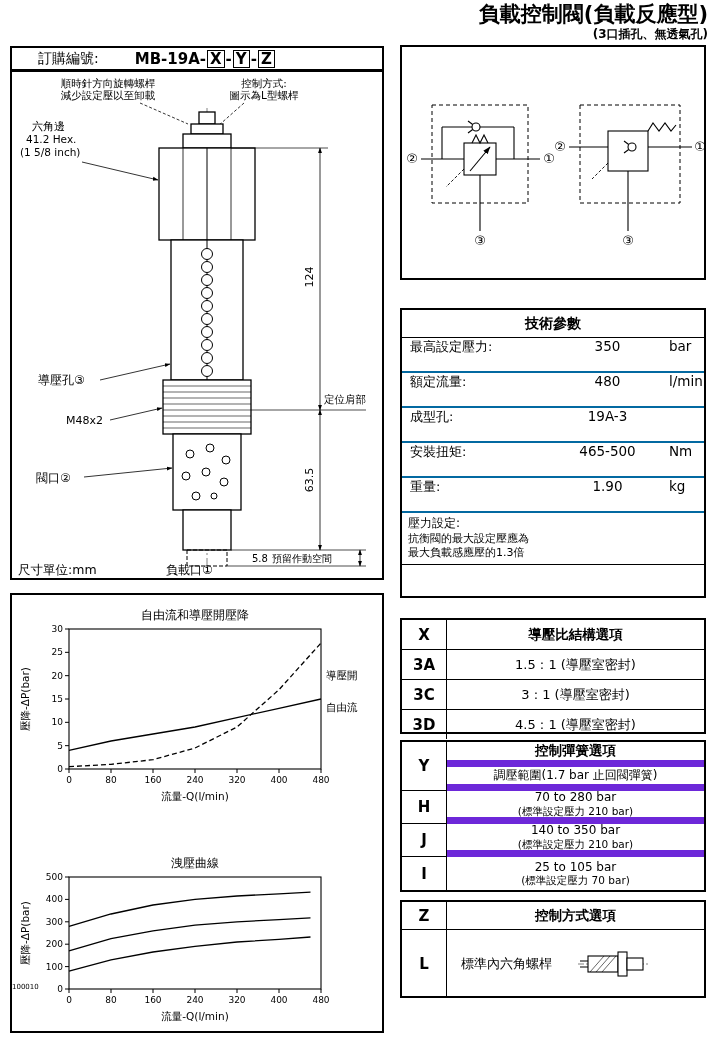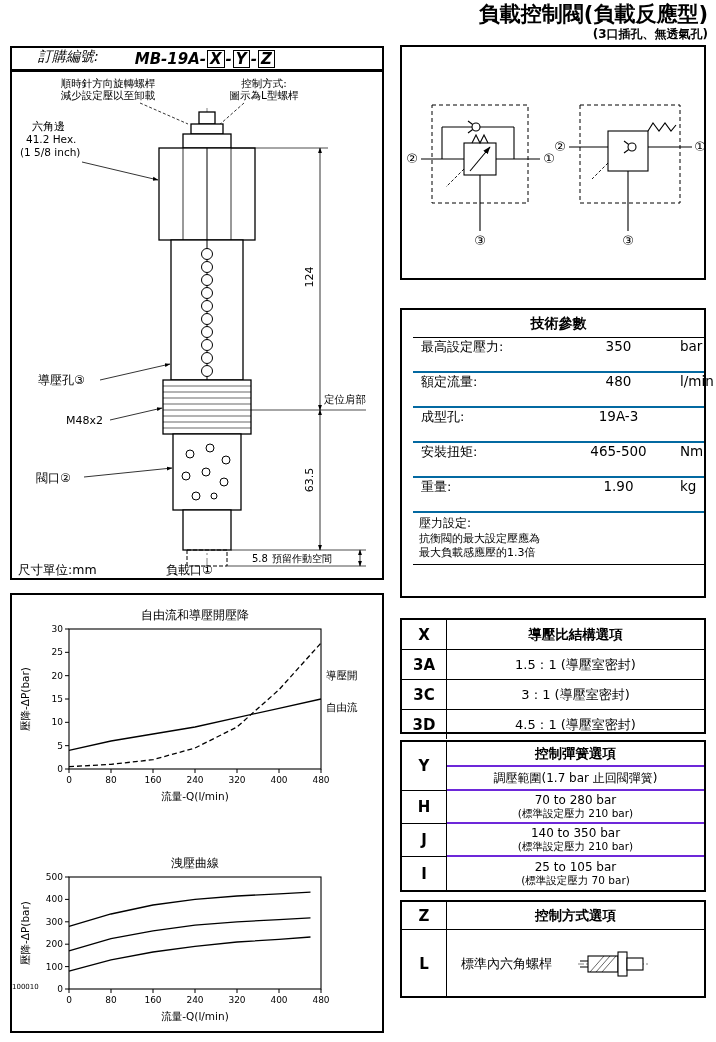--- a/index.html
+++ b/index.html
@@ -8,37 +8,37 @@
   .box{position:absolute;border:2px solid #000;box-sizing:border-box;background:#fff;}
   svg{font-family:inherit;display:block;}
   svg text{fill:#000;}
 
   
   .title-wrap{position:absolute;top:3px;right:8px;text-align:right;}
   .title-main{font-size:21px;font-weight:bold;line-height:1.1;}
   .title-sub{font-size:12px;font-weight:bold;}
 
   
-  .order-box{left:10px;top:46px;width:374px;height:25px;display:flex;font-style:italic;}
+  .order-box{left:10px;top:46px;width:374px;height:25px;display:flex;align-items:center;}
   .order-label{margin-left:26px;font-size:14px;}
   .order-code{margin-left:36px;font-weight:bold;font-size:15px;display:flex;align-items:center;}
   .order-opt{border:1.5px solid #000;padding:0 2px;margin:0 1px;line-height:16px;}
 
   
   .draw-box{left:10px;top:70px;width:374px;height:510px;}
   .charts-box{left:10px;top:593px;width:374px;height:440px;}
   .charts-box svg{position:absolute;left:5px;}
   #chart1-svg{top:8px;}
   #chart2-svg{top:258px;}
 
   
   .schem-box{left:400px;top:45px;width:306px;height:235px;}
 
   
-  .tech-box{left:400px;top:308px;width:306px;height:290px;padding-left:11px;}
+  .tech-box{left:400px;top:308px;width:306px;height:290px;}
   .tech-header{height:27px;display:flex;align-items:center;justify-content:center;
                font-weight:bold;font-size:14px;border-bottom:1.5px solid #000;}
   .trow{display:flex;height:33px;border-bottom:2px solid #0369a1;font-size:13px;}
   .trow .tl{flex:0 0 150px;padding-left:8px;}
   .trow .tv{flex:0 0 95px;text-align:center;font-size:13.5px;}
   .trow .tu{flex:1;padding-left:14px;font-size:13.5px;}
   .note{padding:3px 6px 4px 6px;border-bottom:1px solid #000;font-size:11px;line-height:1.3;}
   .note .nt{font-size:12px;}
   .fnote{padding:3px 5px;font-size:10.3px;line-height:1.3;}
 
@@ -54,21 +54,21 @@
   .two-line{display:flex;flex-direction:column;align-items:center;justify-content:center;line-height:1.15;}
   .two-line .l1{font-size:12px;}
   .two-line .l2{font-size:10.5px;}
 
   
   .ytable{top:740px;height:152px;display:flex;}
   .ycol-left{width:44px;border-right:1.5px solid #000;display:flex;flex-direction:column;}
   .ycol-right{flex:1;display:flex;flex-direction:column;}
   .ycell{display:flex;align-items:center;justify-content:center;border-bottom:1px solid #000;
          font-weight:bold;font-size:15px;box-sizing:border-box;}
-  .yrcell{display:flex;align-items:center;justify-content:center;border-bottom:2px solid #6d28d9;box-sizing:border-box;}
+  .yrcell{display:flex;align-items:center;justify-content:center;border-bottom:7px solid #6d28d9;box-sizing:border-box;}
   .nob{border-bottom:none;}
 
   
   .ztable{top:900px;height:98px;}
   .zrow2{display:flex;height:67px;}
   .zdesc{flex:1;display:flex;align-items:center;font-size:13px;padding-left:14px;gap:26px;}
 
   .footer-left{position:absolute;left:12px;top:983px;font-size:7px;}
   .footer-right{position:absolute;right:12px;top:1083px;font-size:7px;}
 </style>

